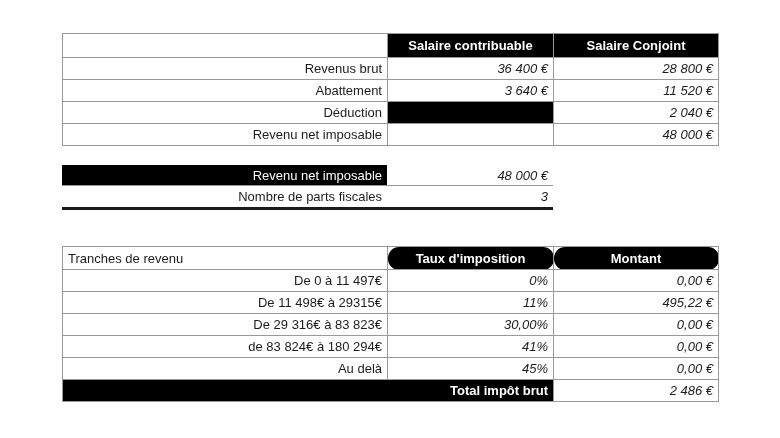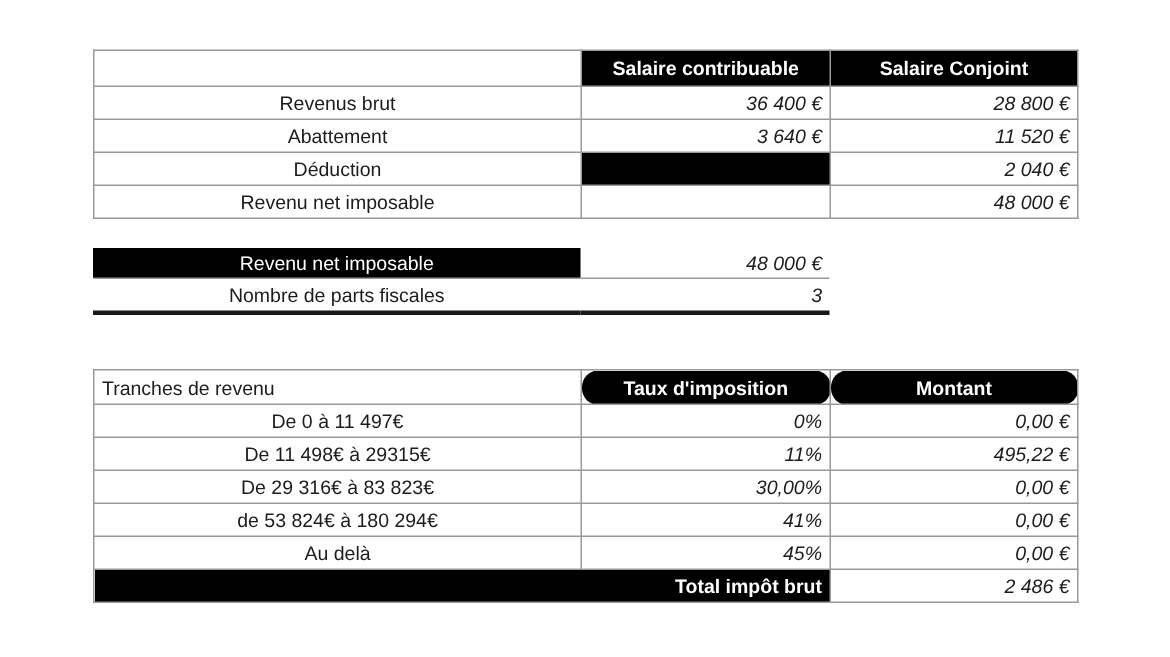--- a/index.html
+++ b/index.html
@@ -17,21 +17,21 @@
   .t2{position:absolute;left:62px;top:165px;width:491px;border-bottom:3px solid var(--thick-rule);}
   .t3{position:absolute;left:62px;top:246px;width:656px;}
   .hrow td{height:23px;}
   .blank{border:none;background:#ffffff;}
   .hcell{
     background:var(--header-bg);color:var(--header-fg);
     font-weight:bold;text-align:center;border:none;
   }
   .gap{border-left:2px solid #ffffff;}
   .grid td{border:1px solid var(--grid-border);}
-  .lbl{text-align:center;}
+  .lbl{text-align:right;}
   .val{text-align:right;font-style:italic;}
   .filled{background:var(--header-bg);}
   .blackbar{background:var(--header-bg);color:var(--header-fg);}
   .t2 td{border:none;}
   .t2 tr.rule td{border-bottom:1px solid var(--grid-border);}
   .t2 tr.r1 td{height:20px;}
   .bold{font-weight:bold;}
   .plainhdr{border:none;background:#ffffff;text-align:left;}
   .t3 .hrow3 td{height:22px;border-radius:11px;}
   .totalbar{
@@ -117,21 +117,21 @@
       <td class="lbl">De 11 498€ à 29315€</td>
       <td class="val">11%</td>
       <td class="val">495,22 €</td>
     </tr>
     <tr>
       <td class="lbl">De 29 316€ à 83 823€</td>
       <td class="val">30,00%</td>
       <td class="val">0,00 €</td>
     </tr>
     <tr>
-      <td class="lbl">de 53 824€ à 180 294€</td>
+      <td class="lbl">de 83 824€ à 180 294€</td>
       <td class="val">41%</td>
       <td class="val">0,00 €</td>
     </tr>
     <tr>
       <td class="lbl">Au delà</td>
       <td class="val">45%</td>
       <td class="val">0,00 €</td>
     </tr>
     <tr>
       <td colspan="2" class="totalbar">Total impôt brut</td>

